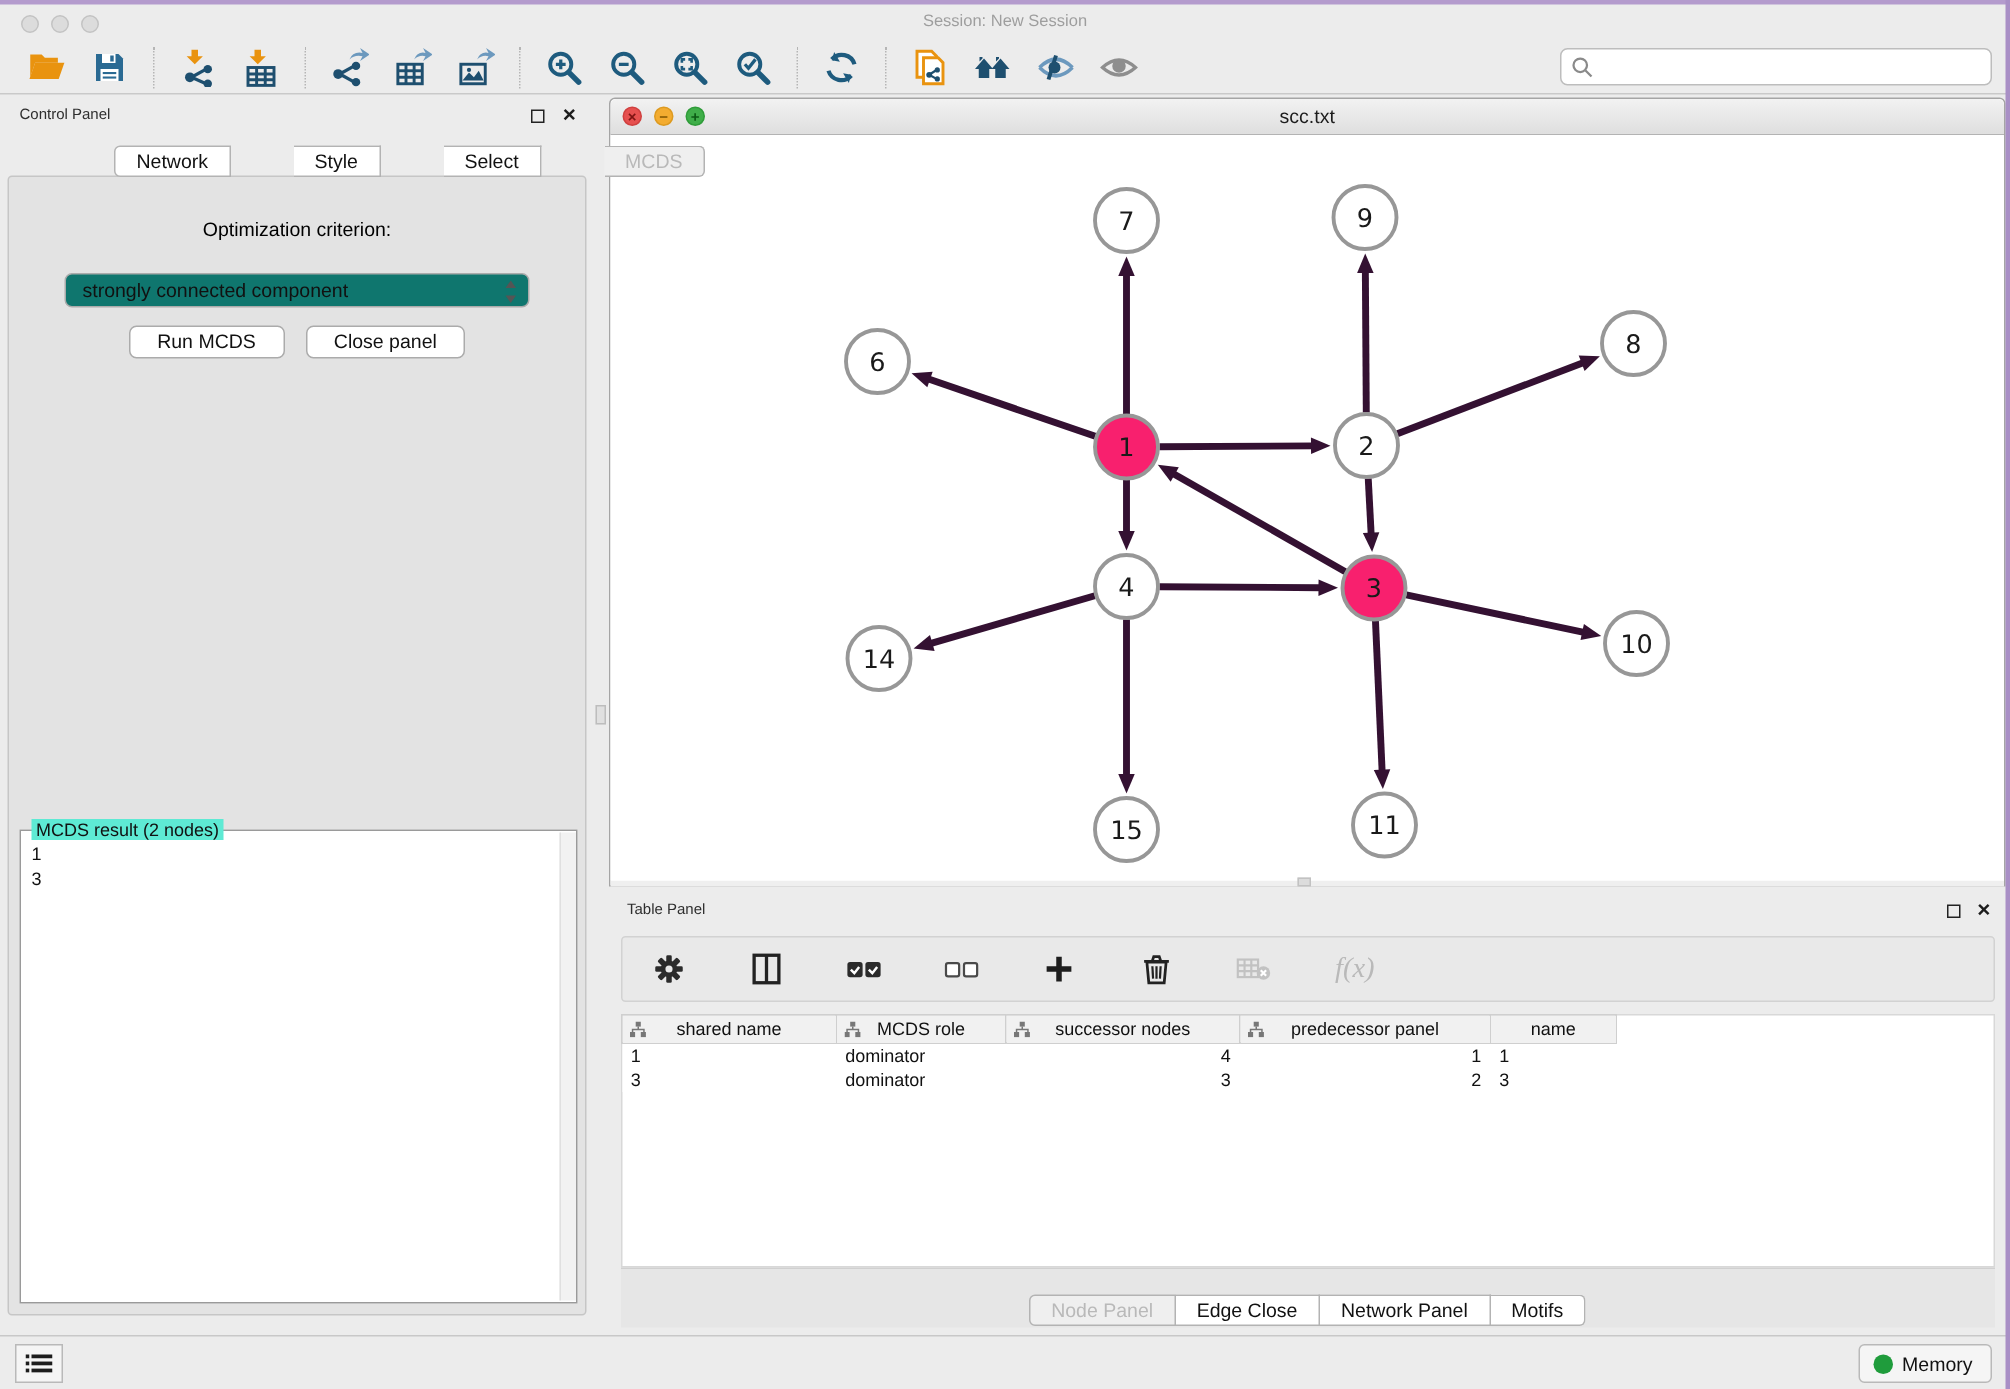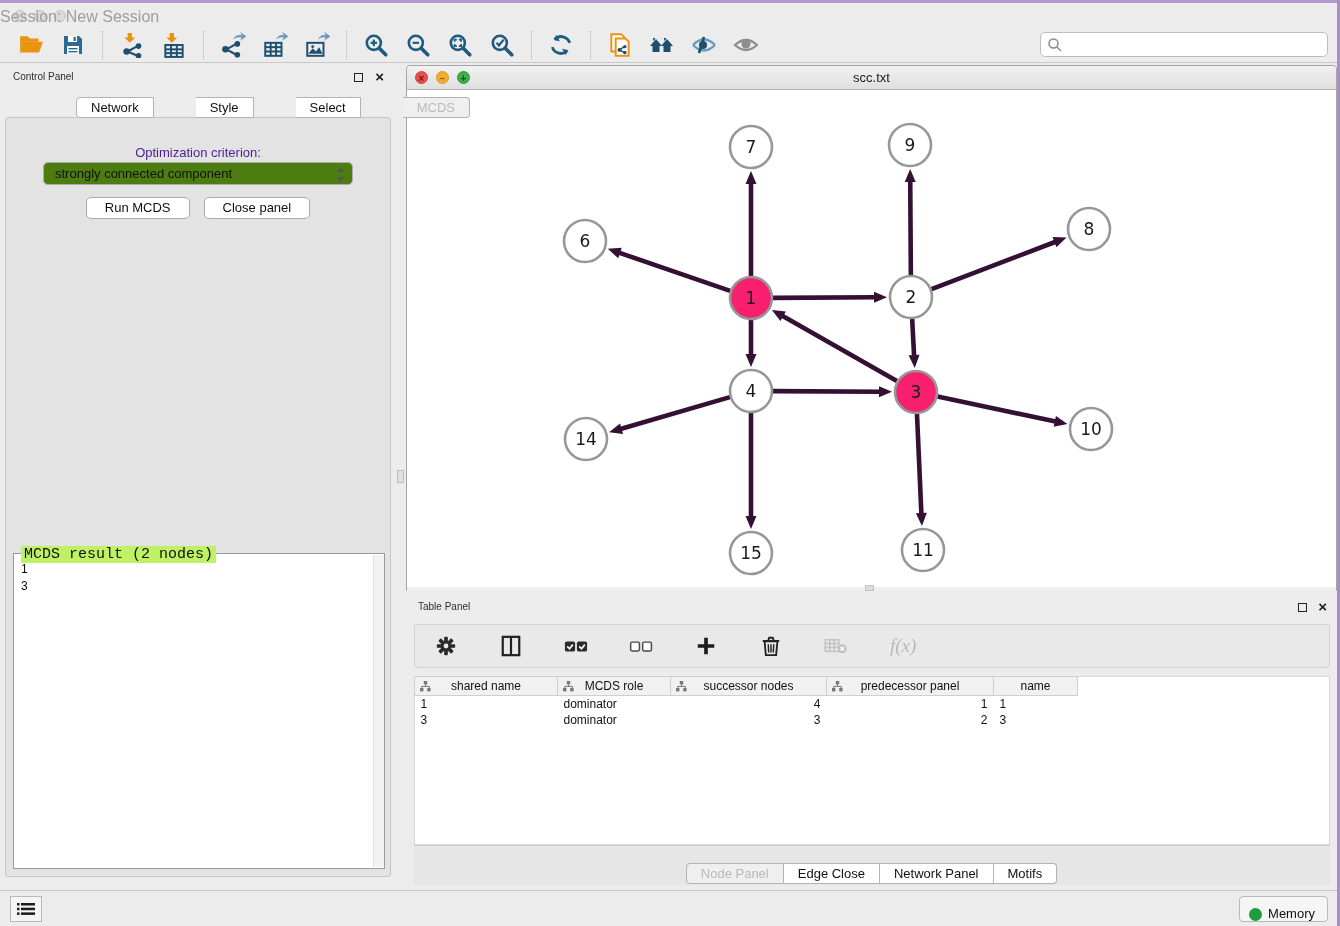--- a/index.html
+++ b/index.html
@@ -3,21 +3,21 @@
 <meta charset="utf-8">
 <style>
   * { margin:0; padding:0; box-sizing:border-box; }
   html,body { width:1340px; height:926px; }
   body { position:relative; font-family:"Liberation Sans",sans-serif; background:#ececec; overflow:hidden; }
 
   
   .edge-top { position:absolute; left:0; top:0; width:1340px; height:3px; background:#b49bcd; z-index:60; }
   .edge-right { position:absolute; right:0; top:0; width:3px; height:926px; background:#a98fc6; z-index:60; }
   .titlebar { position:absolute; left:0; top:3px; width:1340px; height:25px; background:#ececec; }
-  .titlebar .title { position:absolute; left:0; right:0; top:5px; text-align:left; font-size:16px; color:#9e9e9e; }
+  .titlebar .title { position:absolute; left:0; right:0; top:5px; text-align:center; font-size:11px; color:#9e9e9e; }
   .tl-dot { position:absolute; top:7px; width:12px; height:12px; border-radius:50%; background:#dcdcdc; border:1px solid #c3c3c3; }
 
   
   .toolbar { position:absolute; left:0; top:28px; width:1340px; height:35px; background:#ececec; border-bottom:1px solid #c9c9c9; display:flex; align-items:center; padding-left:10px; }
   .tb-icon { width:30px; height:30px; display:flex; align-items:center; justify-content:center; margin:0 6px; }
   .tb-sep { width:1px; height:28px; border-left:1px dotted #b5b5b5; margin:0 8px; }
   .searchbox { position:absolute; right:12px; top:4px; width:288px; height:25px; background:#fff; border:1px solid #bdbdbd; border-radius:5px; display:flex; align-items:center; padding-left:6px; }
   .searchbox input { border:none; outline:none; flex:1; font-size:13px; background:transparent; }
 
   
@@ -25,27 +25,27 @@
   .panel-head { position:relative; height:28px; }
   .panel-head .ph-title { position:absolute; left:13px; top:6px; font-size:10px; color:#2e2e2e; }
   .float-ic { position:absolute; top:8px; width:9px; height:9px; border:1.5px solid #222; }
   .close-ic { position:absolute; top:3px; font-size:15px; font-weight:bold; color:#1c1c1c; cursor:default; }
   .cp-tabs { position:absolute; left:76px; top:32px; display:flex; z-index:5;gap:42px; }
   .seg-tab { height:21px; padding:0 14px; font-size:13px; line-height:20px; background:#fff; border:1px solid #b3b3b3; border-left:none; color:#111; }
   .seg-tab:first-child { border-left:1px solid #b3b3b3; border-radius:4px 0 0 4px; }
   .seg-tab:last-child { border-radius:0 4px 4px 0; }
   .seg-tab.active { background:#efefef; color:#b9b9b9; }
   .cp-body { position:absolute; left:5px; top:52px; width:386px; height:760px; background:#e3e3e3; border:1px solid #c6c6c6; border-radius:3px; }
-  .opt-label { margin-top:27px; text-align:center; font-size:13px; color:#4c1d95; }
-  .dropdown { position:relative; margin:2px auto 0; width:310px; height:23px; background:#4d7c0f; border:1px solid #ababab; border-radius:5px; font-size:13px; line-height:21px; padding-left:11px; color:#111; }
+  .opt-label { margin-top:27px; text-align:center; font-size:13px; color:#000000; }
+  .dropdown { position:relative; margin:22px auto 0; width:310px; height:23px; background:#0f766e; border:1px solid #ababab; border-radius:5px; font-size:13px; line-height:21px; padding-left:11px; color:#111; }
   .dd-stepper { position:absolute; right:7px; top:4px; }
   .btn-row { display:flex; justify-content:center; gap:14px; margin-top:12px; }
   .mac-btn { height:22px; padding:0 18px; background:#fff; border:1px solid #ababab; border-radius:5px; font-size:13px; line-height:20px; color:#111; }
   .result-box { position:absolute; left:7px; top:435px; width:372px; height:316px; border:1px solid #9a9a9a; background:#fff; }
-  .result-label { position:absolute; left:7px; top:-8px; background:#bef264; padding:0 3px; font-size:15px; color:#111;font-family:Liberation Mono, monospace; }
+  .result-label { position:absolute; left:7px; top:-8px; background:#5eead4; padding:0 3px; font-size:12px; color:#111; }
   .result-lines { position:absolute; left:0; top:2px; right:12px; bottom:0; padding:5px 0 0 7px; font-size:12px; color:#111; line-height:17px; }
   .result-scroll { position:absolute; right:0; top:1px; bottom:1px; width:11px; background:#f2f2f2; border-left:1px solid #e0e0e0; }
   .v-grip { position:absolute; left:397px; top:470px; width:7px; height:13px; background:#e0e0e0; border:1px solid #bdbdbd; }
 
   
   .net-window { position:absolute; left:406px; top:65px; width:931px; height:526px; border:1px solid #a5a5a5; border-radius:4px 4px 0 0; background:#fff; }
   .net-titlebar { position:relative; height:24px; background:linear-gradient(#f2f2f2,#dfdfdf); border-bottom:1px solid #b3b3b3; border-radius:4px 4px 0 0; }
   .net-titlebar .title { position:absolute; left:0; right:0; top:4px; text-align:center; font-size:13px; color:#1c1c1c; }
   .traffic { position:absolute; top:5px; width:13px; height:13px; border-radius:50%; font-size:10px; font-weight:bold; text-align:center; line-height:13px; }
   .t-red { left:8px; background:#e6504f; border:1px solid #d0403f; color:#7e1413; }
@@ -65,21 +65,21 @@
   .data-table th .hier { position:absolute; left:5px; top:4px; }
   .data-table td { height:16px; padding:0 6px; color:#111; background:#fff; }
   .ta-r { text-align:right; } .ta-l { text-align:left; }
   .table-white { position:absolute; left:8px; top:81px; width:916px; height:169px; background:#fff; border:1px solid #d8d8d8; z-index:-1; }
   .tp-tabs { position:absolute; left:0; right:0; top:268px; display:flex; justify-content:center; }
   .tp-strip { position:absolute; left:8px; top:250px; width:916px; height:40px; background:#e6e6e6; border-top:1px solid #d0d0d0; }
 
   
   .statusbar { position:absolute; left:0; top:890px; width:1340px; height:36px; background:#ececec; border-top:1px solid #c8c8c8; }
   .list-btn { position:absolute; left:10px; top:5px; width:32px; height:26px; background:#f5f5f5; border:1px solid #b9b9b9; display:flex; align-items:center; justify-content:center; }
-  .memory-btn { position:absolute; right:12px; top:5px; height:26px; padding:0 12px 0 9px; background:#f5f5f5; border:1px solid #b9b9b9; border-radius:4px; display:flex; align-items:flex-end; gap:6px; font-size:13px; color:#111; }
+  .memory-btn { position:absolute; right:12px; top:5px; height:26px; padding:0 12px 0 9px; background:#f5f5f5; border:1px solid #b9b9b9; border-radius:4px; display:flex; align-items:center; gap:6px; font-size:13px; color:#111; }
   .mem-dot { width:13px; height:13px; border-radius:50%; background:#1f9c3c; }
 </style>
 </head>
 <body>
 
 <div class="edge-top"></div>
 <div class="edge-right"></div>
 
 <div class="titlebar">
   <span class="tl-dot" style="left:14px"></span>

